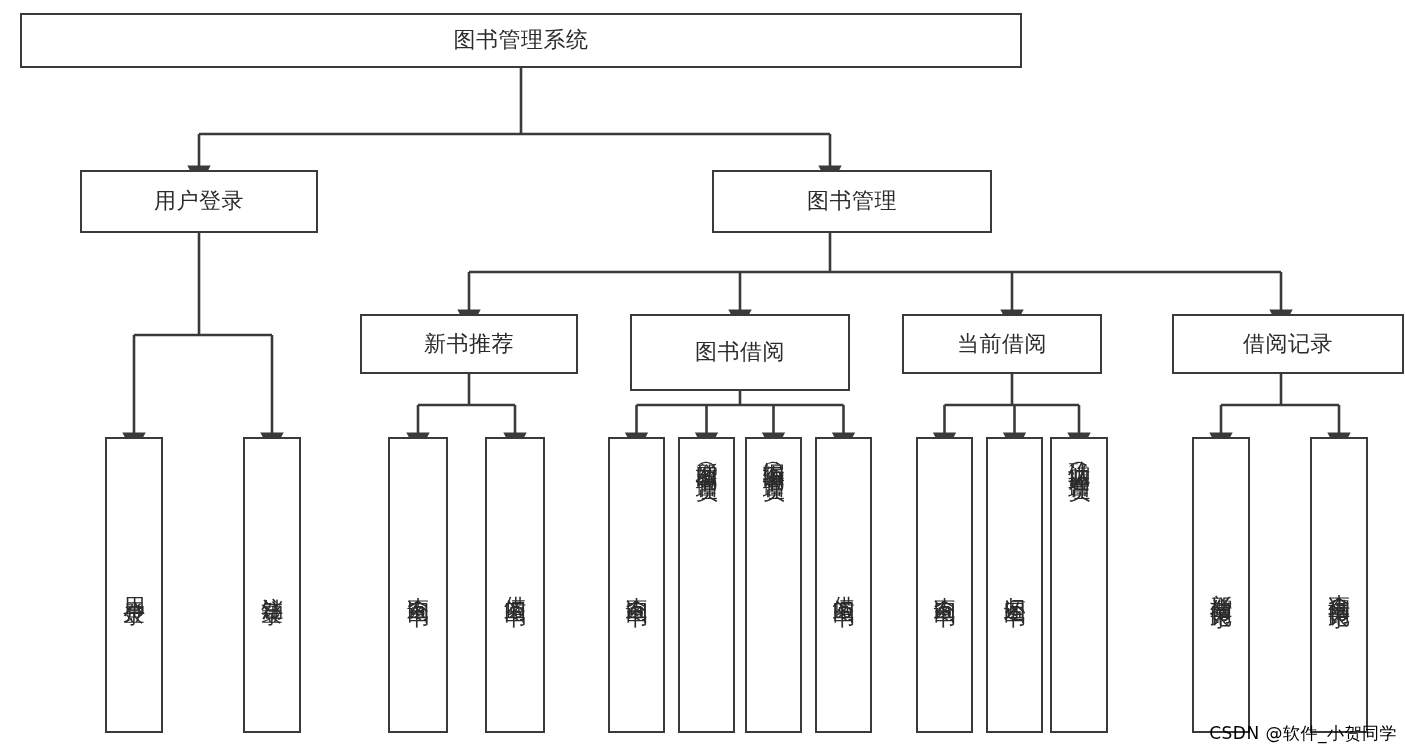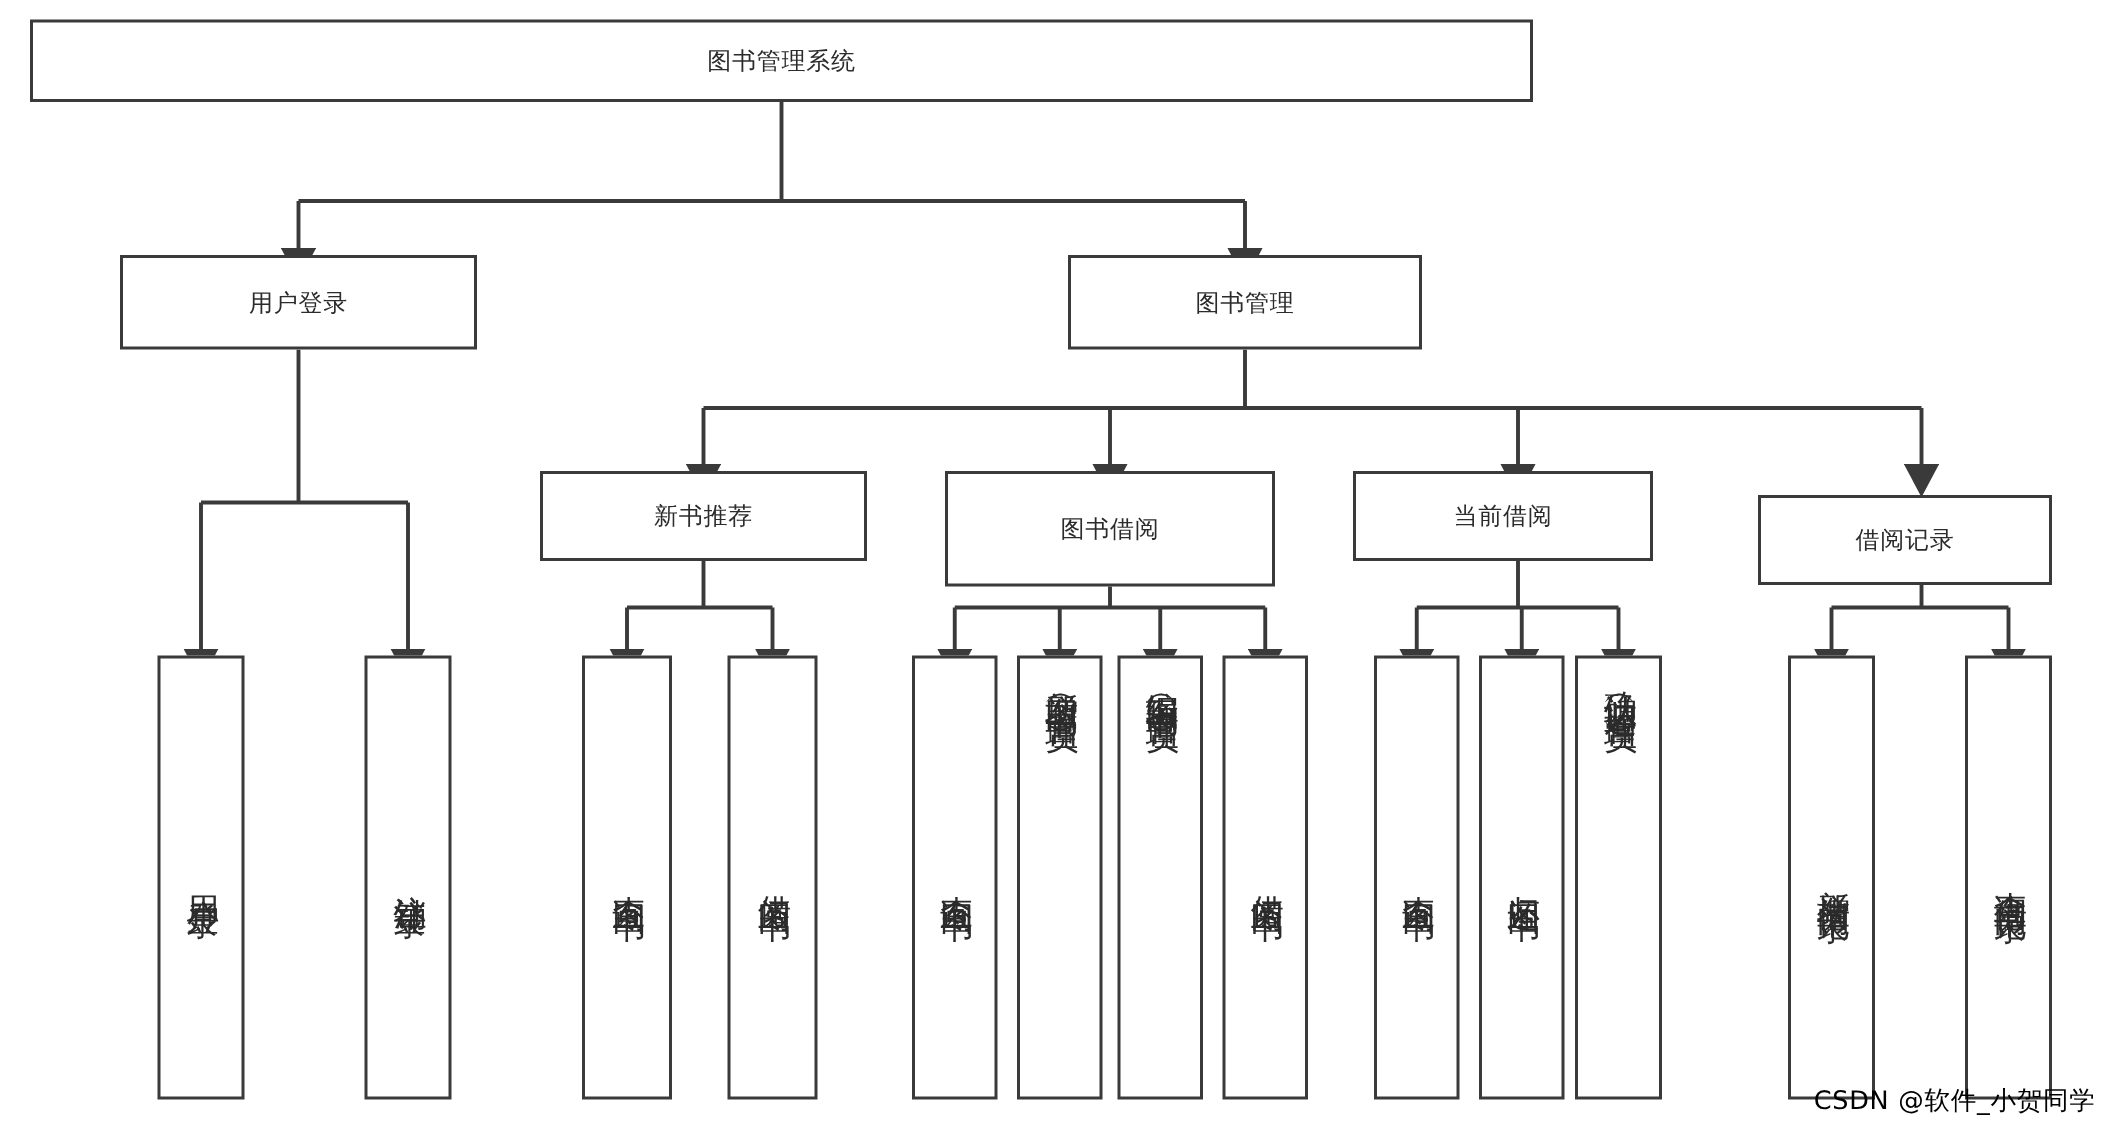--- a/index.html
+++ b/index.html
@@ -36,21 +36,21 @@
     justify-content: center;
     z-index: 2;
   }
   .node-label {
     color: #2b2b2b;
     line-height: 1.12;
     letter-spacing: 0.5px;
     white-space: pre;
   }
   .node.horizontal .node-label {
-    font-size: 16px;
+    font-size: 22px;
     text-align: center;
   }
   .node.vertical {
     align-items: flex-start;
     justify-content: center;
     padding-top: 4px;
   }
   .node.vertical .node-label {
     writing-mode: vertical-rl;
     text-orientation: upright;
@@ -122,33 +122,33 @@
       </g>
   </svg>
 
   <div id="nodes-layer">
       <div class="node horizontal" style="left: 20px; top: 13px; width: 1002px; height: 55px;">
         <span class="node-label">图书管理系统</span>
       </div>
       <div class="node horizontal" style="left: 80px; top: 170px; width: 238px; height: 63px;">
         <span class="node-label">用户登录</span>
       </div>
-      <div class="node horizontal" style="left: 712px; top: 170px; width: 236px; height: 63px;">
+      <div class="node horizontal" style="left: 712px; top: 170px; width: 280px; height: 63px;">
         <span class="node-label">图书管理</span>
       </div>
       <div class="node horizontal" style="left: 360px; top: 314px; width: 218px; height: 60px; align-items: center;">
         <span class="node-label">新书推荐</span>
       </div>
       <div class="node horizontal" style="left: 630px; top: 314px; width: 220px; height: 77px;">
         <span class="node-label">图书借阅</span>
       </div>
       <div class="node horizontal" style="left: 902px; top: 314px; width: 200px; height: 60px;">
         <span class="node-label">当前借阅</span>
       </div>
-      <div class="node horizontal" style="left: 1172px; top: 314px; width: 196px; height: 60px; margin-top: 16px;">
+      <div class="node horizontal" style="left: 1172px; top: 314px; width: 232px; height: 60px;">
         <span class="node-label">借阅记录</span>
       </div>
       <div class="node vertical short" style="left: 105px; top: 437px; width: 58px; height: 296px;">
         <span class="node-label">用户登录</span>
       </div>
       <div class="node vertical short" style="left: 243px; top: 437px; width: 58px; height: 296px;">
         <span class="node-label">注销登录</span>
       </div>
       <div class="node vertical short" style="left: 388px; top: 437px; width: 60px; height: 296px;">
         <span class="node-label">查询图书</span>

